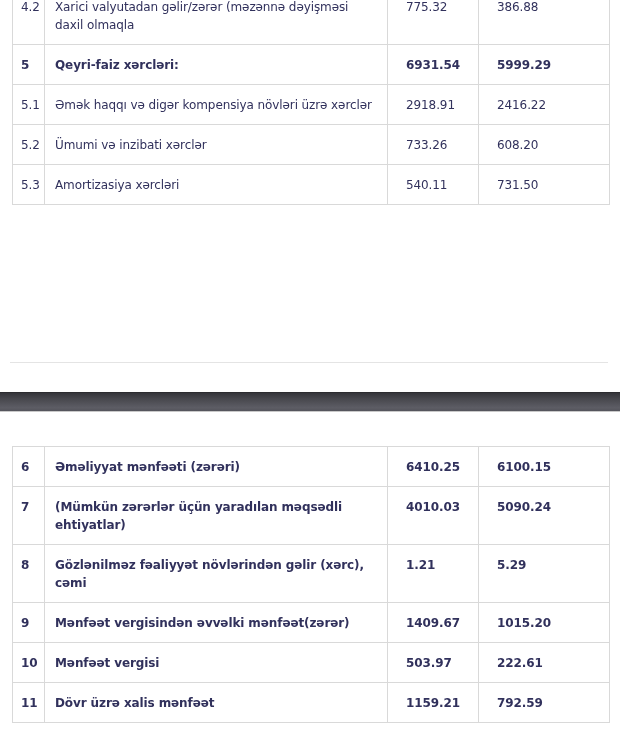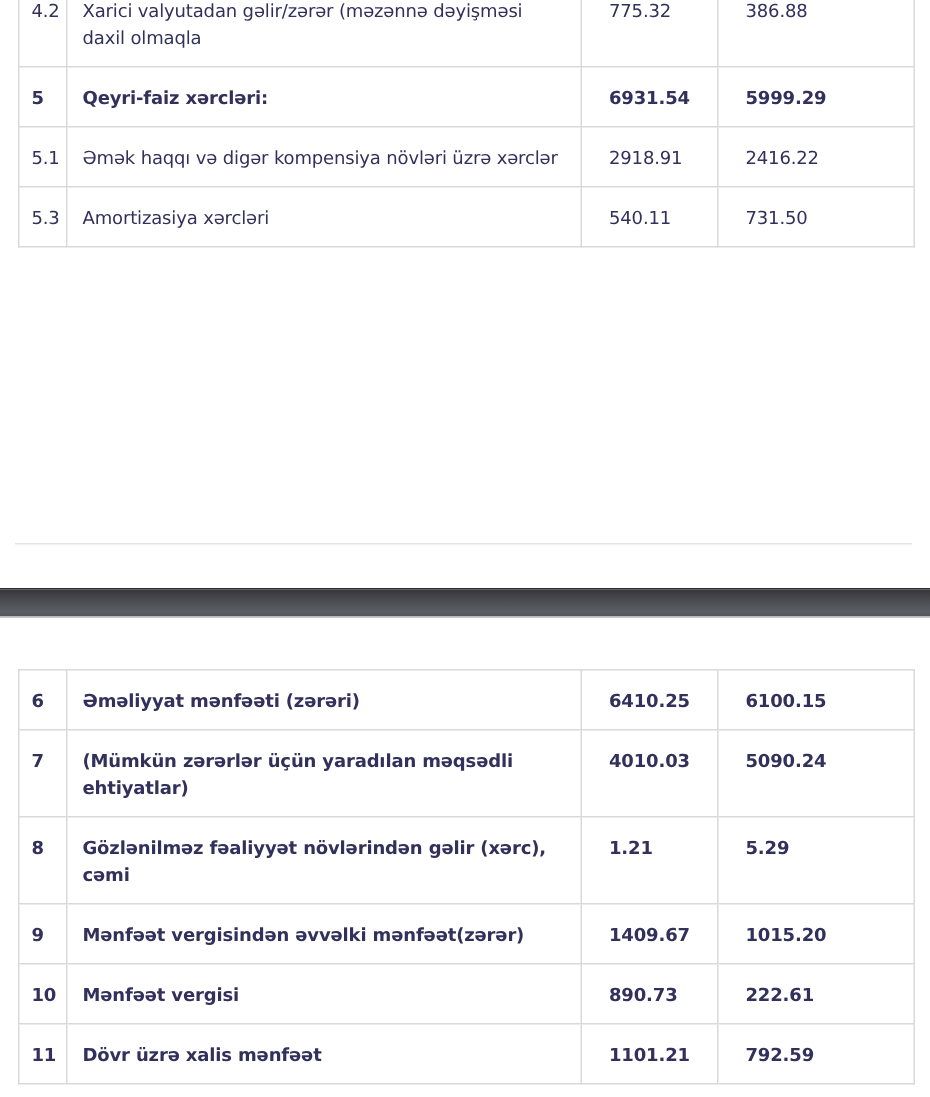--- a/index.html
+++ b/index.html
@@ -81,20 +81,26 @@
     <td class="cell-value">6931.54</td>
     <td class="cell-value">5999.29</td>
   </tr>
       <tr>
     <td class="cell-num">5.1</td>
     <td class="cell-label">Əmək haqqı və digər kompensiya növləri üzrə xərclər</td>
     <td class="cell-value">2918.91</td>
     <td class="cell-value">2416.22</td>
   </tr>
       <tr>
+    <td class="cell-num">5.2</td>
+    <td class="cell-label">Ümumi və inzibati xərclər</td>
+    <td class="cell-value">733.26</td>
+    <td class="cell-value">608.20</td>
+  </tr>
+      <tr>
     <td class="cell-num">5.3</td>
     <td class="cell-label">Amortizasiya xərcləri</td>
     <td class="cell-value">540.11</td>
     <td class="cell-value">731.50</td>
   </tr>
     </tbody>
 </table>
 
 <div class="section-divider"></div>
 
@@ -130,23 +136,23 @@
   </tr>
       <tr class="bold">
     <td class="cell-num">9</td>
     <td class="cell-label">Mənfəət vergisindən əvvəlki mənfəət(zərər)</td>
     <td class="cell-value">1409.67</td>
     <td class="cell-value">1015.20</td>
   </tr>
       <tr class="bold">
     <td class="cell-num">10</td>
     <td class="cell-label">Mənfəət vergisi</td>
-    <td class="cell-value">890.73</td>
+    <td class="cell-value">503.97</td>
     <td class="cell-value">222.61</td>
   </tr>
       <tr class="bold">
     <td class="cell-num">11</td>
     <td class="cell-label">Dövr üzrə xalis mənfəət</td>
-    <td class="cell-value">1101.21</td>
+    <td class="cell-value">1159.21</td>
     <td class="cell-value">792.59</td>
   </tr>
     </tbody>
 </table>
 
 </body></html>

